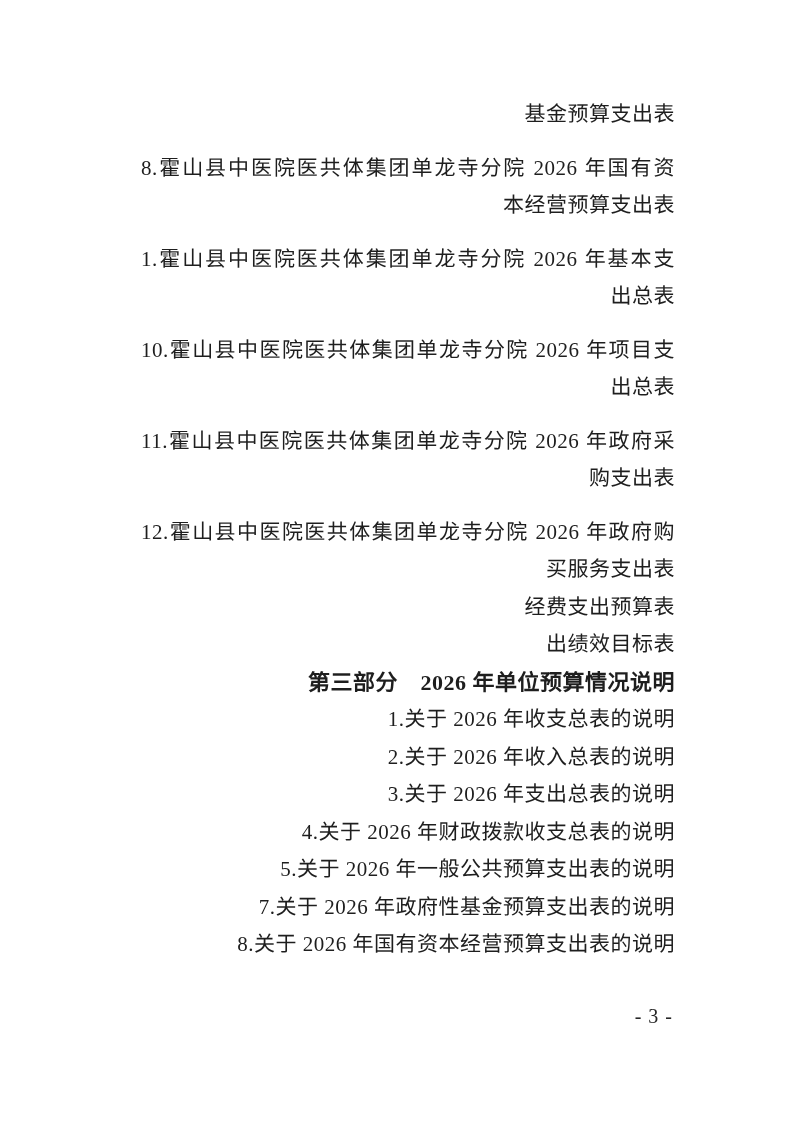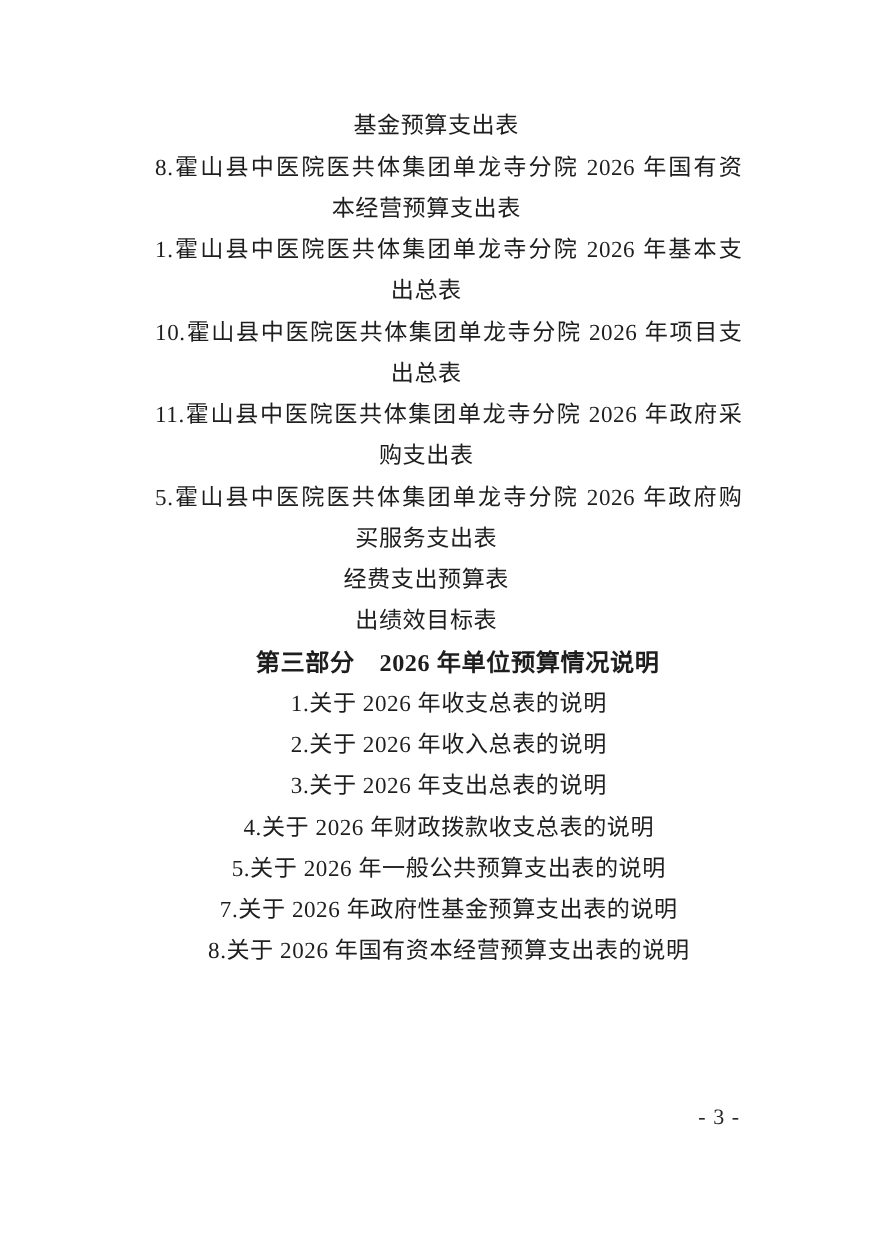--- a/index.html
+++ b/index.html
@@ -19,34 +19,35 @@
   .text-block {
     position: absolute;
     left: 100px;
     top: 96px;
     width: 575px;
   }
   .ln {
     font-size: 21px;
     line-height: 37.5px;
     letter-spacing: 0.5px;
-    text-align: center;
+    text-align: right;
     white-space: pre-wrap;
   }
   
   .off {
     padding-left: 18px;
   }
   
   .ind {
     padding-left: 41px;
   }
   .just {
     text-align: justify;
     text-align-last: justify;
+    margin-top: 16px;
   }
   .head {
     font-weight: 700;
     font-size: 22px;
     padding-left: 57px;
     letter-spacing: 0.5px;
   }
   .pagenum {
     position: absolute;
     top: 1004px;
@@ -65,21 +66,21 @@
   <div class="text-block">
     <div class="ln off">基金预算支出表</div>
     <div class="ln ind just">8.霍山县中医院医共体集团单龙寺分院 2026 年国有资</div>
     <div class="ln">本经营预算支出表</div>
     <div class="ln ind just">1.霍山县中医院医共体集团单龙寺分院 2026 年基本支</div>
     <div class="ln">出总表</div>
     <div class="ln ind just">10.霍山县中医院医共体集团单龙寺分院 2026 年项目支</div>
     <div class="ln">出总表</div>
     <div class="ln ind just">11.霍山县中医院医共体集团单龙寺分院 2026 年政府采</div>
     <div class="ln">购支出表</div>
-    <div class="ln ind just">5.霍山县中医院医共体集团单龙寺分院 2026 年政府购</div>
+    <div class="ln ind just">12.霍山县中医院医共体集团单龙寺分院 2026 年政府购</div>
     <div class="ln">买服务支出表</div>
     <div class="ln">经费支出预算表</div>
     <div class="ln">出绩效目标表</div>
     <div class="ln head">第三部分　2026 年单位预算情况说明</div>
     <div class="ln ind">1.关于 2026 年收支总表的说明</div>
     <div class="ln ind">2.关于 2026 年收入总表的说明</div>
     <div class="ln ind">3.关于 2026 年支出总表的说明</div>
     <div class="ln ind">4.关于 2026 年财政拨款收支总表的说明</div>
     <div class="ln ind">5.关于 2026 年一般公共预算支出表的说明</div>
     <div class="ln ind">7.关于 2026 年政府性基金预算支出表的说明</div>

